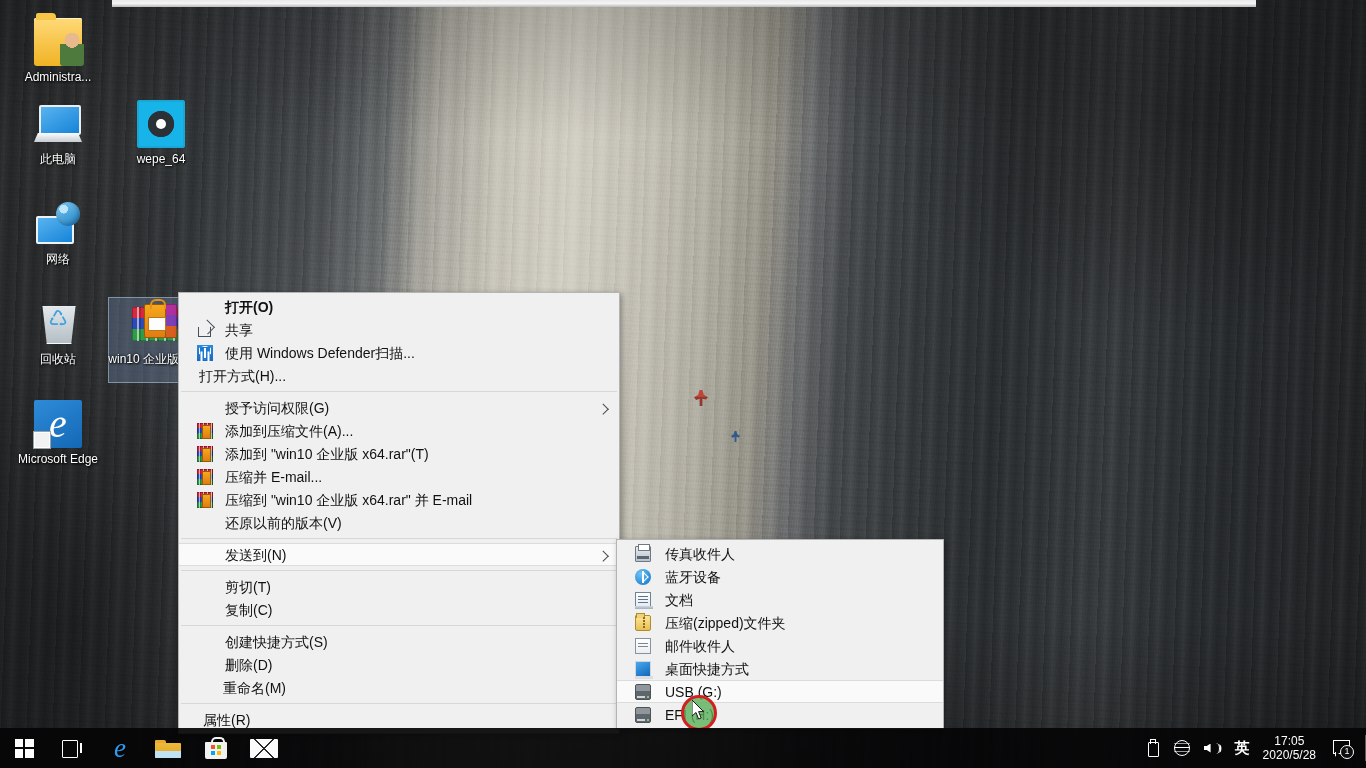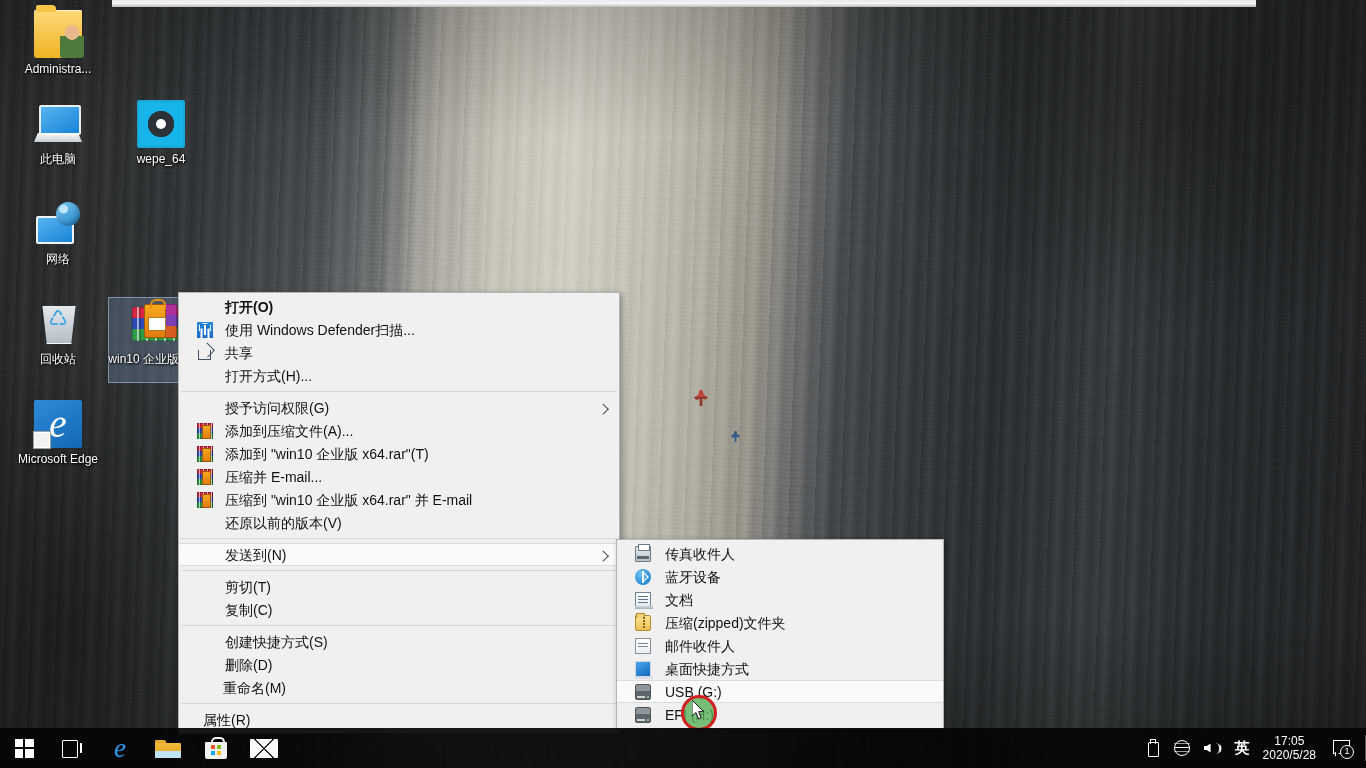--- a/index.html
+++ b/index.html
@@ -509,21 +509,21 @@
 
 <div id="desktop">
 
   <div id="wallpaper"></div>
   <div class="climber c1"></div>
   <div class="climber c2"></div>
 
   <div id="top-strip"></div>
 
   <div id="desktop-icons">
-      <div class="dicon" style="left: 10px; top: 10px;">
+      <div class="dicon" style="left: 10px; top: 18px;">
         <div class="glyph ic-userfolder"></div>
         <div class="lbl">Administra...</div>
       </div>
       <div class="dicon" style="left: 10px; top: 100px;">
         <div class="glyph ic-pc"></div>
         <div class="lbl">此电脑</div>
       </div>
       <div class="dicon" style="left: 113px; top: 100px;">
         <div class="glyph ic-wepe"></div>
         <div class="lbl">wepe_64</div>
@@ -549,28 +549,28 @@
         <div class="glyph ic-edge"></div>
         <div class="lbl">Microsoft Edge</div>
       </div>
     </div>
 
   <div class="menu" id="ctx-main">
       <div class="mi bold" style="padding-left: 46px;">
         <span class="mtext">打开(O)</span>
       </div>
       <div class="mi" style="padding-left: 46px;">
+        <span class="mico mi-share"></span>
+        <span class="mtext">共享</span>
+      </div>
+      <div class="mi" style="padding-left: 46px;">
         <span class="mico mi-defender"></span>
         <span class="mtext">使用 Windows Defender扫描...</span>
       </div>
-      <div class="mi" style="padding-left: 46px;">
-        <span class="mico mi-share"></span>
-        <span class="mtext">共享</span>
-      </div>
-      <div class="mi" style="padding-left: 46px;">
+      <div class="mi" style="padding-left: 20px;">
         <span class="mtext">打开方式(H)...</span>
       </div>
       <div class="sep"></div>
       <div class="mi" style="padding-left: 46px;">
         <span class="mtext">授予访问权限(G)</span>
         <span class="arrow"></span>
       </div>
       <div class="mi" style="padding-left: 46px;">
         <span class="mico mi-rar"></span>
         <span class="mtext">添加到压缩文件(A)...</span>

